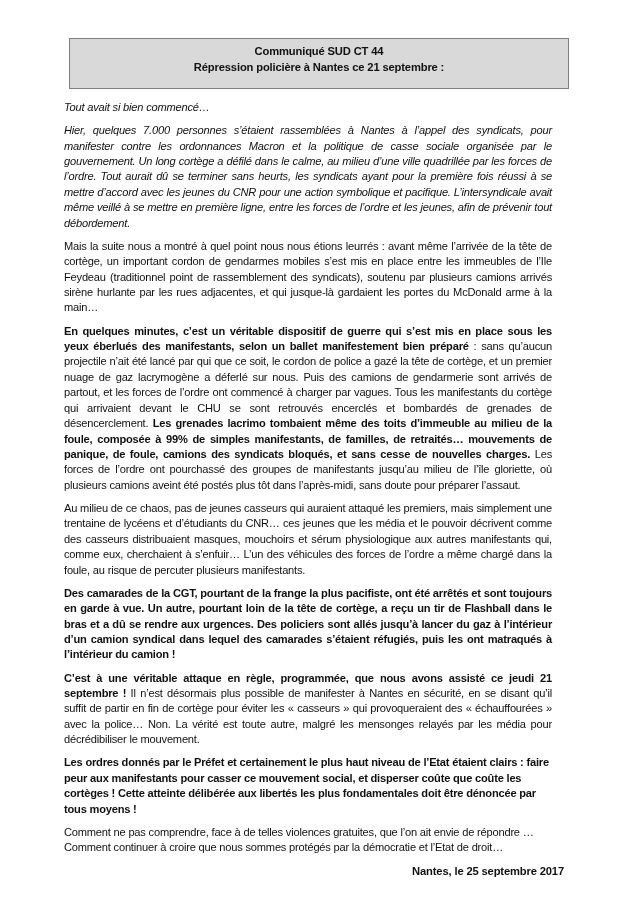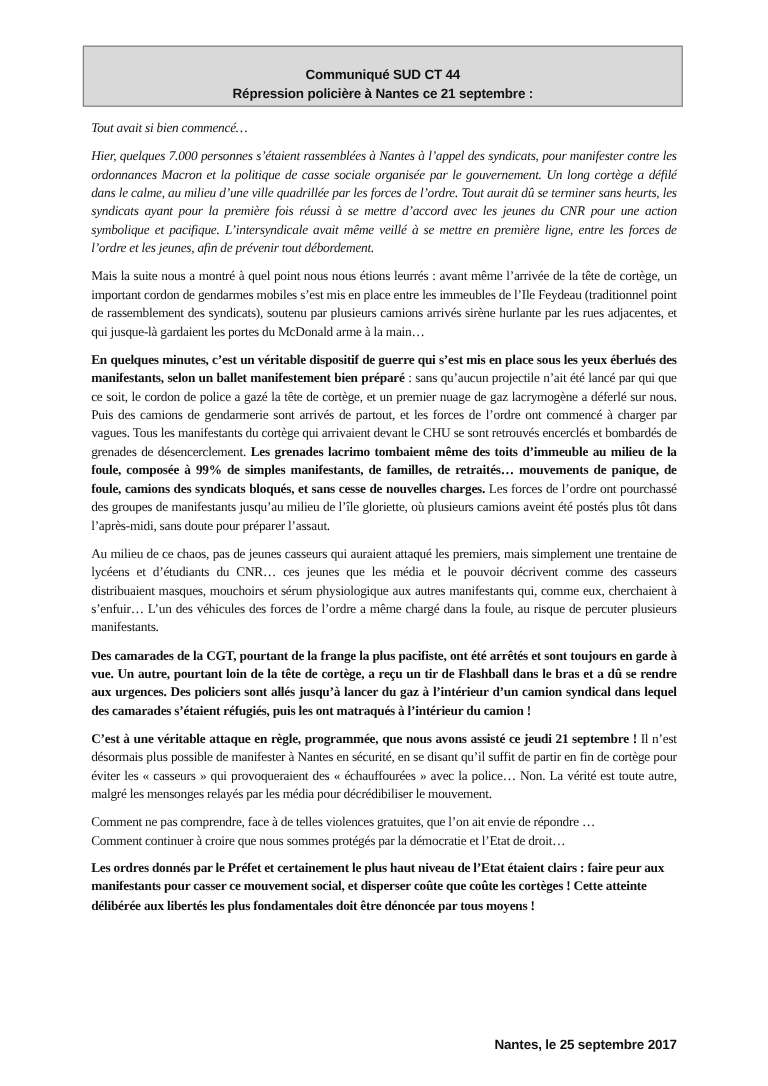--- a/index.html
+++ b/index.html
@@ -1,24 +1,24 @@
 <!DOCTYPE html>
 <html><head>
 <meta charset="utf-8">
 <style>
   html, body { margin: 0; padding: 0; background: #ffffff; }
   body { width: 640px; height: 905px; position: relative; overflow: hidden;
          font-family: "Liberation Sans", sans-serif; color: #111; }
   .header-box { position: absolute; left: 69px; top: 38px; width: 500px; height: 51px;
                 background: #d9d9d9; border: 1px solid #7f7f7f; box-sizing: border-box;
                 text-align: center; font-weight: bold; font-size: 11.2px; line-height: 15.6px;
-                padding-top: 17px; letter-spacing: -0.15px; }
+                padding-top: 5px; letter-spacing: -0.15px; }
   .header-box div { white-space: nowrap; }
-  .body { position: absolute; left: 76px; top: 100px; width: 488px;
-          font-size: 11.1px; line-height: 15.4px; letter-spacing: -0.2px; font-family: Liberation Serif, serif; }
+  .body { position: absolute; left: 64px; top: 100px; width: 488px;
+          font-size: 11.1px; line-height: 15.4px; letter-spacing: -0.2px; }
   p { margin: 0 0 7.8px 0; text-align: justify; }
   p.italic { font-style: italic; }
   p.left { text-align: left; }
   b { font-weight: bold; margin-top: 16px; }
   .signature { position: absolute; right: 76px; top: 846px; font-weight: bold; font-size: 11.2px;
                letter-spacing: -0.15px; margin-top: 19px; }
 </style>
 </head>
 <body>
 
@@ -28,17 +28,17 @@
 </div>
 
 <div class="body">
   <p class="italic left">Tout avait si bien commencé…</p>
   <p class="italic">Hier, quelques 7.000 personnes s’étaient rassemblées à Nantes à l’appel des syndicats, pour manifester contre les ordonnances Macron et la politique de casse sociale organisée par le gouvernement. Un long cortège a défilé dans le calme, au milieu d’une ville quadrillée par les forces de l’ordre. Tout aurait dû se terminer sans heurts, les syndicats ayant pour la première fois réussi à se mettre d’accord avec les jeunes du CNR pour une action symbolique et pacifique. L’intersyndicale avait même veillé à se mettre en première ligne, entre les forces de l’ordre et les jeunes, afin de prévenir tout débordement.</p>
   <p>Mais la suite nous a montré à quel point nous nous étions leurrés : avant même l’arrivée de la tête de cortège, un important cordon de gendarmes mobiles s’est mis en place entre les immeubles de l’Ile Feydeau (traditionnel point de rassemblement des syndicats), soutenu par plusieurs camions arrivés sirène hurlante par les rues adjacentes, et qui jusque-là gardaient les portes du McDonald arme à la main…</p>
   <p><b>En quelques minutes, c’est un véritable dispositif de guerre qui s’est mis en place sous les yeux éberlués des manifestants, selon un ballet  manifestement bien préparé</b><span> : sans qu’aucun projectile n’ait été lancé par qui que ce soit, le cordon de police a gazé la tête de cortège, et un premier nuage de gaz lacrymogène a déferlé sur nous. Puis des camions de gendarmerie sont arrivés de partout, et les forces de l’ordre ont commencé à charger par vagues. Tous les manifestants du cortège qui arrivaient devant le CHU se sont retrouvés encerclés et bombardés de grenades de désencerclement. </span><b>Les grenades lacrimo tombaient même des toits d’immeuble au milieu de la foule, composée à 99% de simples manifestants, de familles, de retraités… mouvements de panique, de foule, camions des syndicats bloqués, et sans cesse de nouvelles charges.</b><span> Les forces de l’ordre ont pourchassé des groupes de manifestants jusqu’au milieu de l’île gloriette, où plusieurs camions aveint été postés plus tôt dans l’après-midi, sans doute pour préparer l’assaut.</span></p>
   <p>Au milieu de ce chaos, pas de jeunes casseurs qui auraient attaqué les premiers, mais simplement une trentaine de lycéens et d’étudiants du CNR… ces jeunes que les média et le pouvoir décrivent comme des casseurs distribuaient masques, mouchoirs et sérum physiologique aux autres manifestants qui, comme eux, cherchaient à s’enfuir… L’un des véhicules des forces de l’ordre a même chargé dans la foule, au risque de percuter plusieurs manifestants.</p>
   <p><b>Des camarades de la CGT, pourtant de la frange la plus pacifiste, ont été arrêtés et sont toujours en garde à vue. Un autre, pourtant loin de la tête de cortège, a reçu un tir de Flashball dans le bras et a dû se rendre aux urgences. Des policiers sont allés jusqu’à lancer du gaz à l’intérieur d’un camion syndical dans lequel des camarades s’étaient réfugiés, puis les ont matraqués à l’intérieur du camion !</b></p>
   <p><b>C’est à une véritable attaque en règle, programmée, que nous avons assisté ce jeudi 21 septembre !</b><span> Il n’est désormais plus possible de manifester à Nantes en sécurité, en se disant qu’il suffit de partir en fin de cortège pour éviter les « casseurs » qui provoqueraient des « échauffourées » avec la police… Non. La vérité est toute autre, malgré les mensonges relayés par les média pour décrédibiliser le mouvement.</span></p>
+  <p class="left"><b>Les ordres donnés par le Préfet et certainement le plus haut niveau de l’Etat étaient clairs : faire peur aux manifestants pour casser ce mouvement social, et disperser coûte que coûte les cortèges ! Cette atteinte délibérée aux libertés les plus fondamentales doit être dénoncée par tous moyens !</b></p>
   <p class="left"><span>Comment ne pas comprendre, face à de telles violences gratuites, que l’on ait envie de répondre …</span><br><span>Comment continuer à croire que nous sommes protégés par la démocratie et l’Etat de droit…</span></p>
-  <p class="left"><b>Les ordres donnés par le Préfet et certainement le plus haut niveau de l’Etat étaient clairs : faire peur aux manifestants pour casser ce mouvement social, et disperser coûte que coûte les cortèges ! Cette atteinte délibérée aux libertés les plus fondamentales doit être dénoncée par tous moyens !</b></p>
 </div>
 
 <div class="signature">Nantes, le 25 septembre 2017</div>
 
 </body></html>

